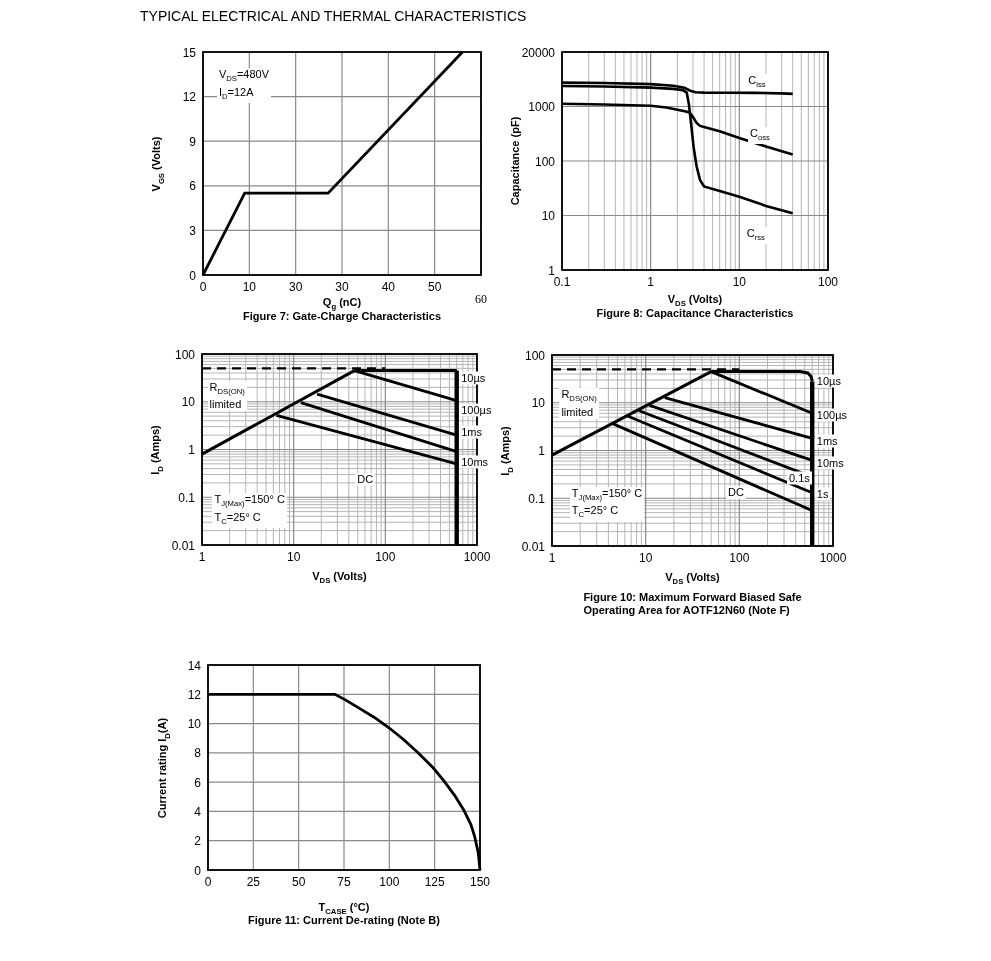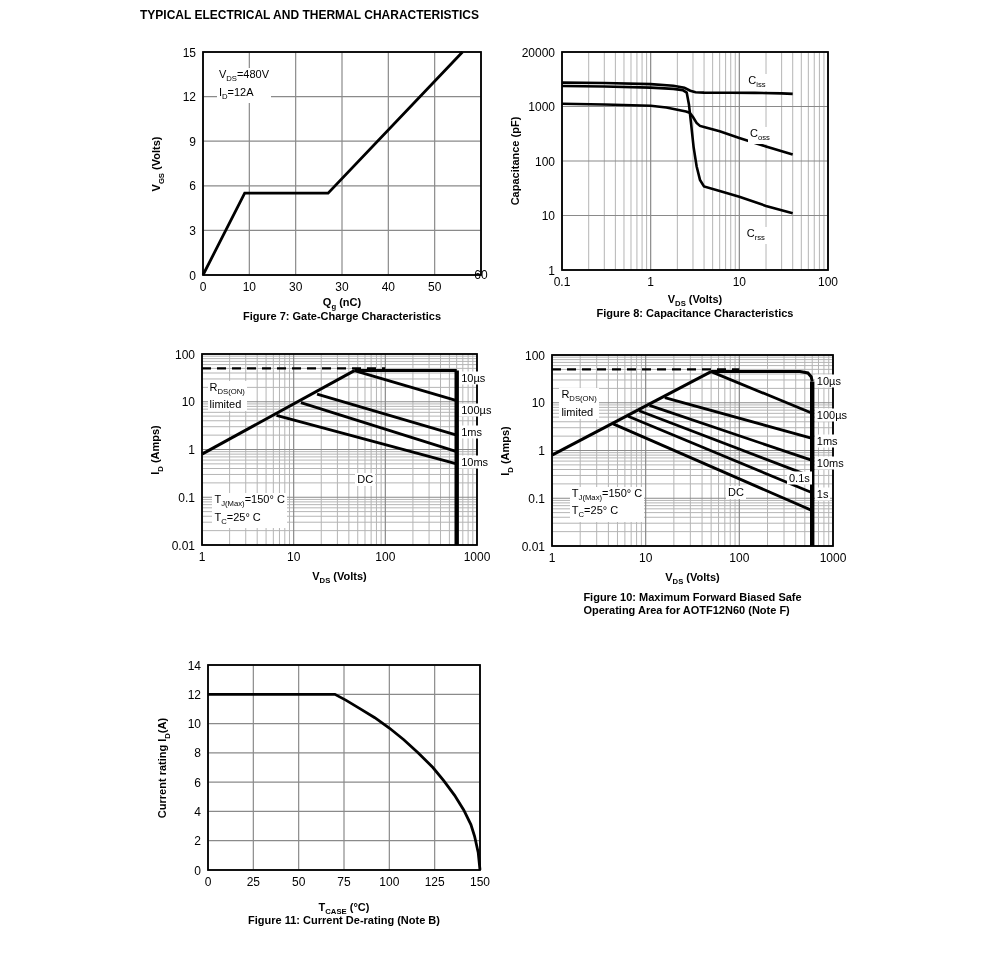--- a/index.html
+++ b/index.html
@@ -1,18 +1,18 @@
 <!DOCTYPE html>
 <html><head>
 <meta charset="utf-8">
 <style>
   html,body{margin:0;padding:0;background:#fff;}
   body{width:991px;height:961px;font-family:"Liberation Sans",sans-serif;color:#000;}
   .page{position:relative;width:991px;height:961px;overflow:hidden;background:#fff;}
-  .page-title{position:absolute;left:140px;top:8px;font-size:12px;font-weight:bold;white-space:nowrap;}
+  .page-title{position:absolute;left:140px;top:8px;font-size:14px;font-weight:normal;white-space:nowrap;}
   #plots{position:absolute;left:0;top:0;}
   #overlay{position:absolute;left:0;top:0;width:991px;height:961px;}
   #overlay div{position:absolute;}
   .tick{font-size:12px;white-space:nowrap;}
   .xtick{transform:translateX(-50%);}
   .ytick{text-align:right;}
   .axis-label{font-size:11px;font-weight:bold;white-space:nowrap;}
   .xlab{transform:translateX(-50%);}
   .ylab{transform:translate(-50%,-50%) rotate(-90deg);}
   .caption{font-size:11px;font-weight:bold;text-align:left;line-height:13px;transform:translateX(-50%);white-space:nowrap;}
@@ -257,21 +257,21 @@
         <polyline points="208.0,694.3 334.9,694.3 345.8,700.1 360.3,708.9 374.8,717.7 389.3,728.0 403.8,739.7 418.3,752.9 432.9,767.5 443.7,780.7 454.6,795.3 463.7,810.0 470.9,824.6 474.6,836.3 478.2,852.4 480.0,870.0" fill="none" stroke="#000000" stroke-width="2.8" stroke-linejoin="miter"></polyline>
       </g>
     </svg>
   <div id="overlay">
       <div class="tick xtick" style="left: 203px; top: 280px;">0</div>
       <div class="tick xtick" style="left: 249.333px; top: 280px;">10</div>
       <div class="tick xtick" style="left: 295.667px; top: 280px;">30</div>
       <div class="tick xtick" style="left: 342px; top: 280px;">30</div>
       <div class="tick xtick" style="left: 388.333px; top: 280px;">40</div>
       <div class="tick xtick" style="left: 434.667px; top: 280px;">50</div>
-      <div class="tick xtick" style="left: 481px; top: 268px;">60</div>
+      <div class="tick xtick" style="left: 481px; top: 292px; font-family: Liberation Serif, serif;">60</div>
       <div class="tick ytick" style="left: 142px; top: 268.5px; width: 54px;">0</div>
       <div class="tick ytick" style="left: 142px; top: 223.9px; width: 54px;">3</div>
       <div class="tick ytick" style="left: 142px; top: 179.3px; width: 54px;">6</div>
       <div class="tick ytick" style="left: 142px; top: 134.7px; width: 54px;">9</div>
       <div class="tick ytick" style="left: 142px; top: 90.1px; width: 54px;">12</div>
       <div class="tick ytick" style="left: 142px; top: 45.5px; width: 54px;">15</div>
       <div class="axis-label xlab" style="left: 342px; top: 296px;">Q<sub>g</sub> (nC)</div>
       <div class="axis-label ylab" style="left: 158px; top: 163.5px;">V<sub>GS</sub> (Volts)</div>
       <div class="caption" style="left: 342px; top: 310px;">Figure 7: Gate-Charge Characteristics</div>
       <div class="ann bg" style="left: 216.9px; top: 68.3533px;">V<sub>DS</sub>=480V<br>I<sub>D</sub>=12A</div>

